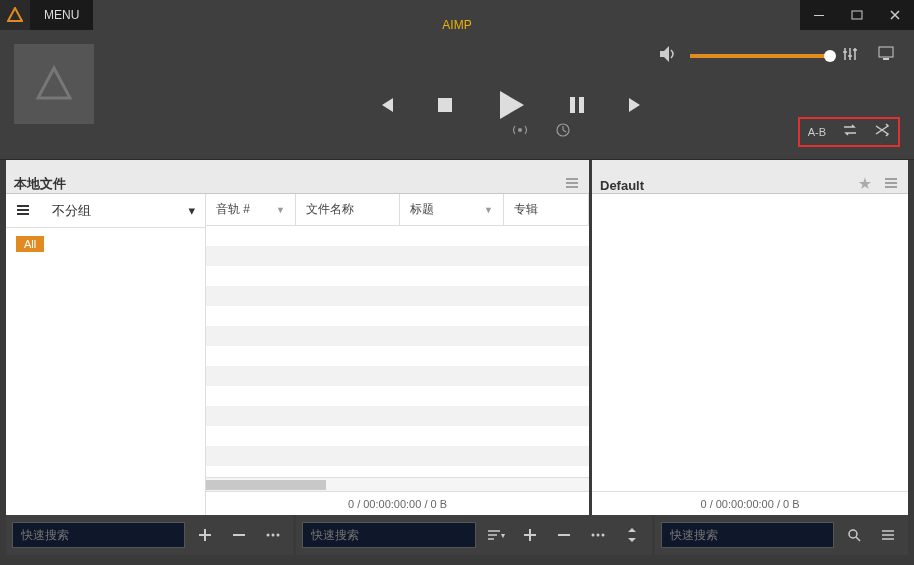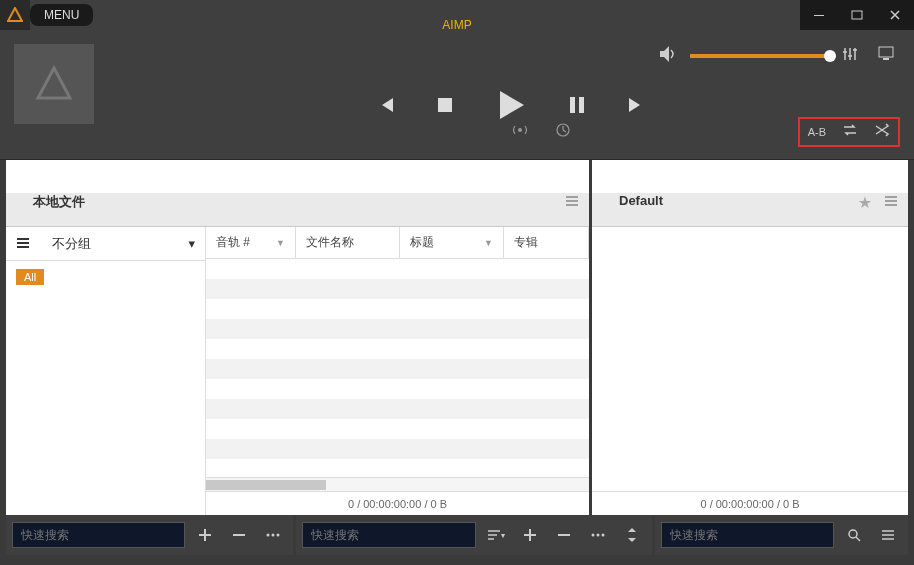--- a/index.html
+++ b/index.html
@@ -1,21 +1,21 @@
 <!DOCTYPE html>
 <html><head>
 <meta charset="utf-8">
 <style>
 * { margin:0; padding:0; box-sizing:border-box; font-family:"Microsoft YaHei",Arial,sans-serif; }
 body { width:914px; height:565px; background:#3a3a3a; overflow:hidden; position:relative; }
 
 
 .titlebar { height:30px; background:#3f3f3f; display:flex; align-items:center; position:relative; }
 .logo-small { width:30px; height:30px; display:flex; align-items:center; justify-content:center; background:#2a2a2a; }
-.menu-btn { background:#1a1a1a; color:#ddd; height:22px; padding:0 14px; font-size:12px; display:flex; align-items:center; cursor:pointer;border-radius:8px; }
+.menu-btn { background:#1a1a1a; color:#ddd; height:30px; padding:0 14px; font-size:12px; display:flex; align-items:center; cursor:pointer; }
 .app-title { position:absolute; left:50%; transform:translateX(-50%); color:#eab308; font-size:12px;margin-top:20px; }
 .window-controls { position:absolute; right:0; top:0; display:flex; background:#1a1a1a; }
 .win-btn { width:38px; height:30px; display:flex; align-items:center; justify-content:center; cursor:pointer; color:#ccc; }
 
 
 .player { height:130px; background:#3f3f3f; display:flex; position:relative; border-bottom:1px solid #2a2a2a;justify-content:flex-end;}
 .art { width:80px; height:80px; margin:14px; background:#555; display:flex; align-items:center; justify-content:center; }
 .controls { flex:1; display:flex; flex-direction:column; align-items:center; justify-content:center; position:relative; }
 .transport { display:flex; gap:40px; align-items:center; margin-top:20px;}
 .transport .tbtn { cursor:pointer; color:#ddd; display:flex; align-items:center; justify-content:center; }
@@ -28,21 +28,21 @@
 .red-box { border:2px solid #e03030; padding:4px 8px; display:flex; gap:16px; align-items:center; position:absolute; right:14px; bottom:12px; }
 .ab-label { color:#ccc; font-size:11px; }
 .mode-icon { color:#ccc; cursor:pointer; }
 .extra-icons { position:absolute; left:56%; bottom:18px; display:flex; gap:28px; }
 .extra-icon { color:#999; cursor:pointer; }
 
 
 .panels { display:flex; height:355px; background:#fff; margin:0 6px; }
 .left-panel { width:586px; display:flex; flex-direction:column; border-right:3px solid #3a3a3a;}
 .right-panel { flex:1; display:flex; flex-direction:column; }
-.panel-head { height:34px; background:#eaeaea; border-bottom:1px solid #c8c8c8; display:flex; align-items:flex-start; padding:0 27px; position:relative;margin-top:33px; }
+.panel-head { height:34px; background:#eaeaea; border-bottom:1px solid #c8c8c8; display:flex; align-items:flex-end; padding:0 8px; position:relative; }
 .panel-tab { font-size:13px; color:#333; font-weight:bold;}
 .panel-menu { position:absolute; right:10px; color:#888; cursor:pointer; }
 .panel-star { position:absolute; right:36px; color:#aaa; cursor:pointer;}
 .group-row { height:34px; display:flex; align-items:center; gap:10px; padding:0 10px; border-bottom:1px solid #ddd;}
 .hamb { color:#333; cursor:pointer; }
 .group-select { flex:1; display:flex; align-items:center; justify-content:space-between; font-size:13px; color:#333; cursor:pointer;margin-left:12px;}
 .all-tag { background:#e08a1f; color:#fff; font-size:11px; padding:2px 8px; margin:8px 10px; display:inline-block; }
 .cols { height:32px; border-bottom:1px solid #ddd; display:flex; font-size:12px; color:#444;text-align:right; }
 .col { padding:6px 10px; border-right:1px solid #ddd; display:flex; align-items:center; justify-content:space-between; }
 .col .drop { color:#999; font-size:9px; }

